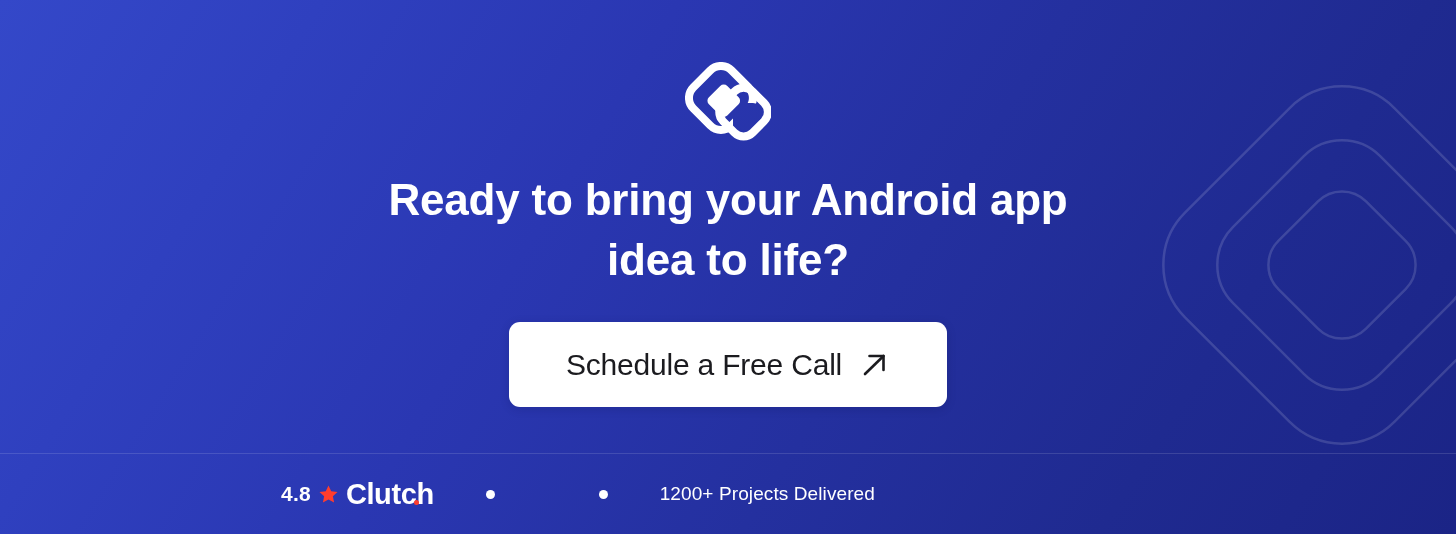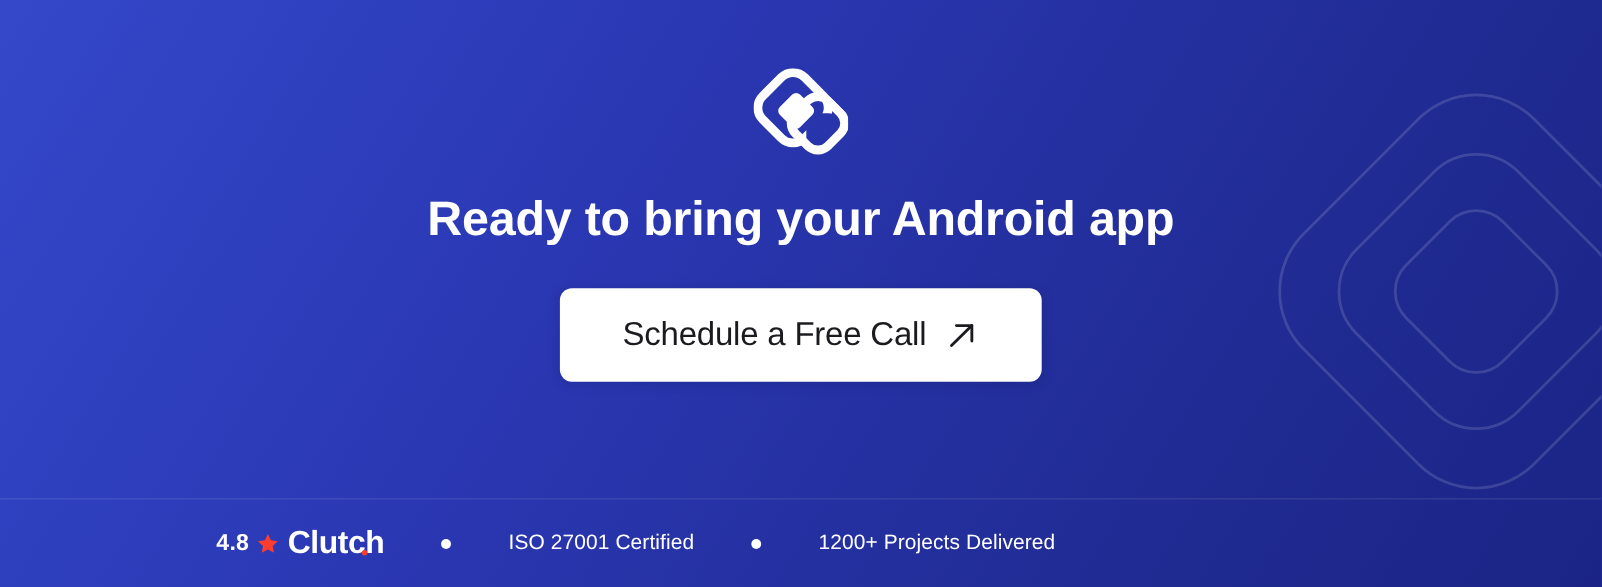--- a/index.html
+++ b/index.html
@@ -205,20 +205,21 @@
 
           <rect x="38" y="16" width="42" height="42" rx="13" ry="13" fill="none" stroke="#ffffff" stroke-width="8" mask="url(#cutB)"></rect>
 
           <rect x="24" y="30" width="26" height="26" rx="5" ry="5" fill="#ffffff"></rect>
         </g>
       </svg>
     </div>
 
     <h2 class="headline">
       <span class="ln">Ready to bring your Android app</span>
+      <span class="ln">idea to life?</span>
     </h2>
 
     <button class="cta-button">
       <span class="label">Schedule a Free Call</span>
       <span class="cta-arrow">
         <svg viewBox="0 0 30 30" xmlns="http://www.w3.org/2000/svg" aria-hidden="true">
           <g stroke="#1b1b1f" stroke-width="2.6" stroke-linecap="round" stroke-linejoin="round" fill="none">
             <line x1="5" y1="24" x2="23.5" y2="6"></line>
             <polyline points="9.5,6 23.5,6 23.5,20"></polyline>
           </g>
@@ -240,21 +241,20 @@
         </svg>
       </span>
       <span class="clutch-word">
         <span>Clutch</span>
         <span class="tdot"></span>
       </span>
     </div>
 
     <span class="sep-dot"></span>
 
-    <div class="trust-item">ISO 27001 Certified</div>
 
     <span class="sep-dot"></span>
 
     <div class="trust-item">1200+ Projects Delivered</div>
 
   </div>
 
 </div>
 
 </body></html>

